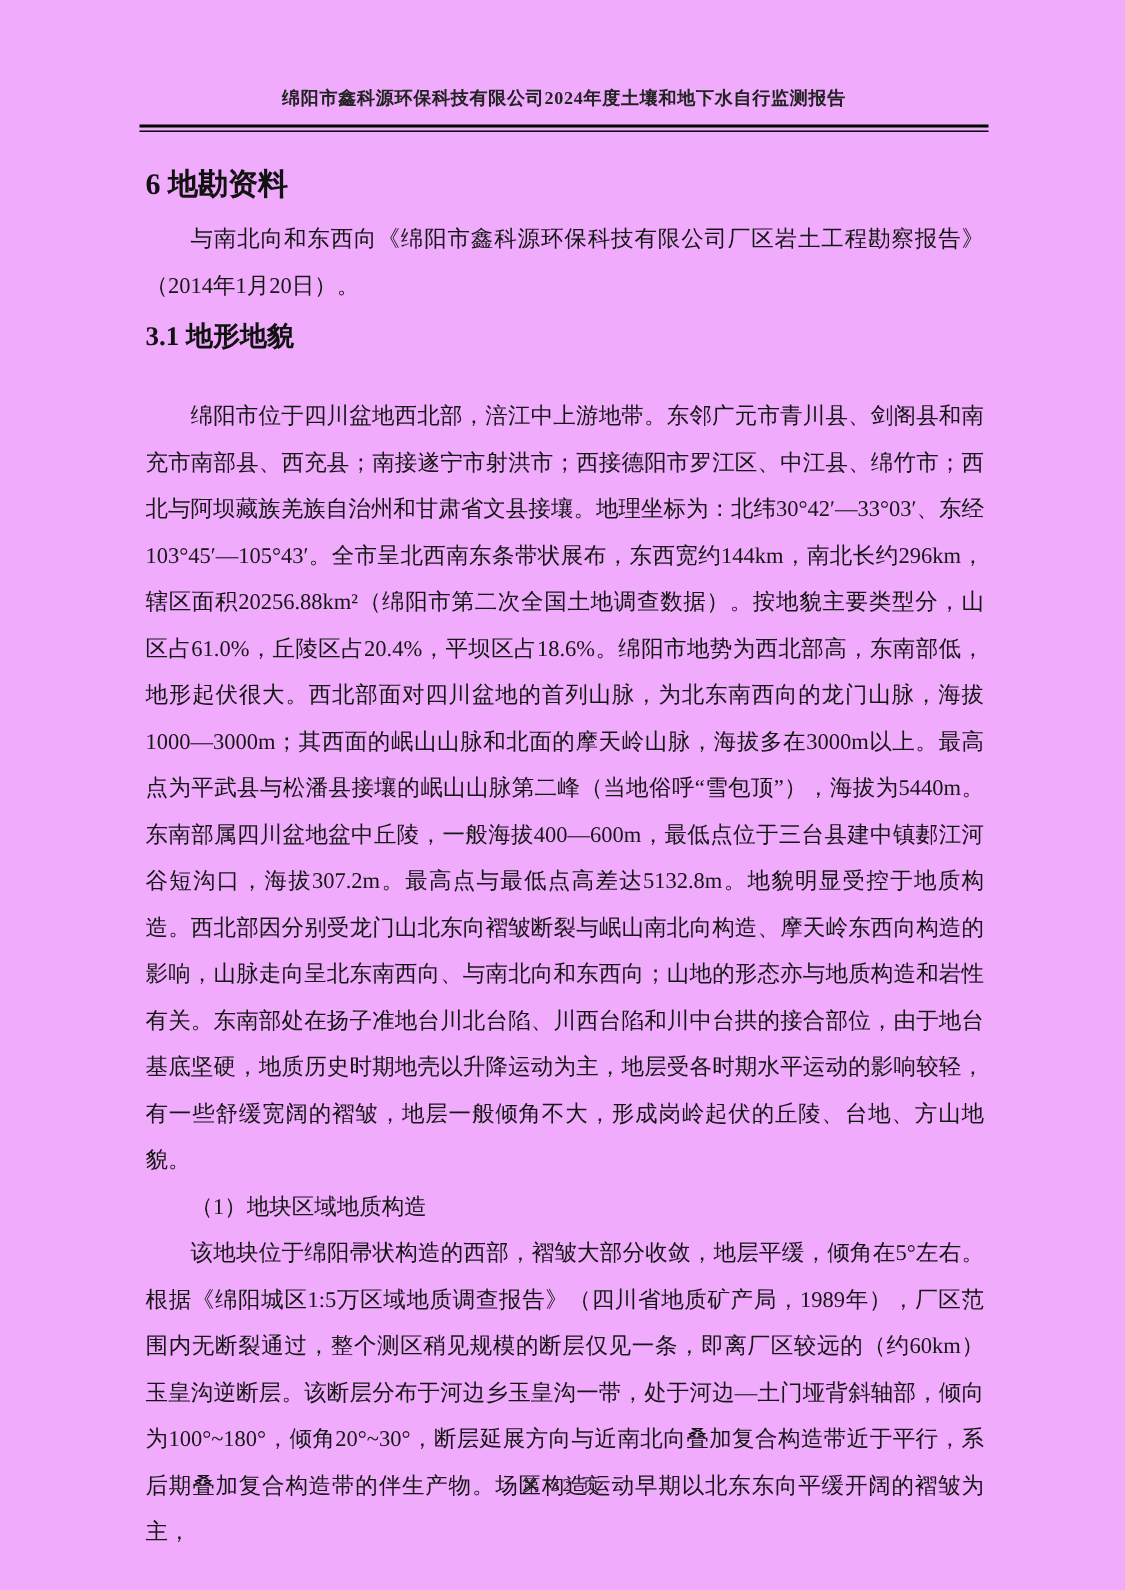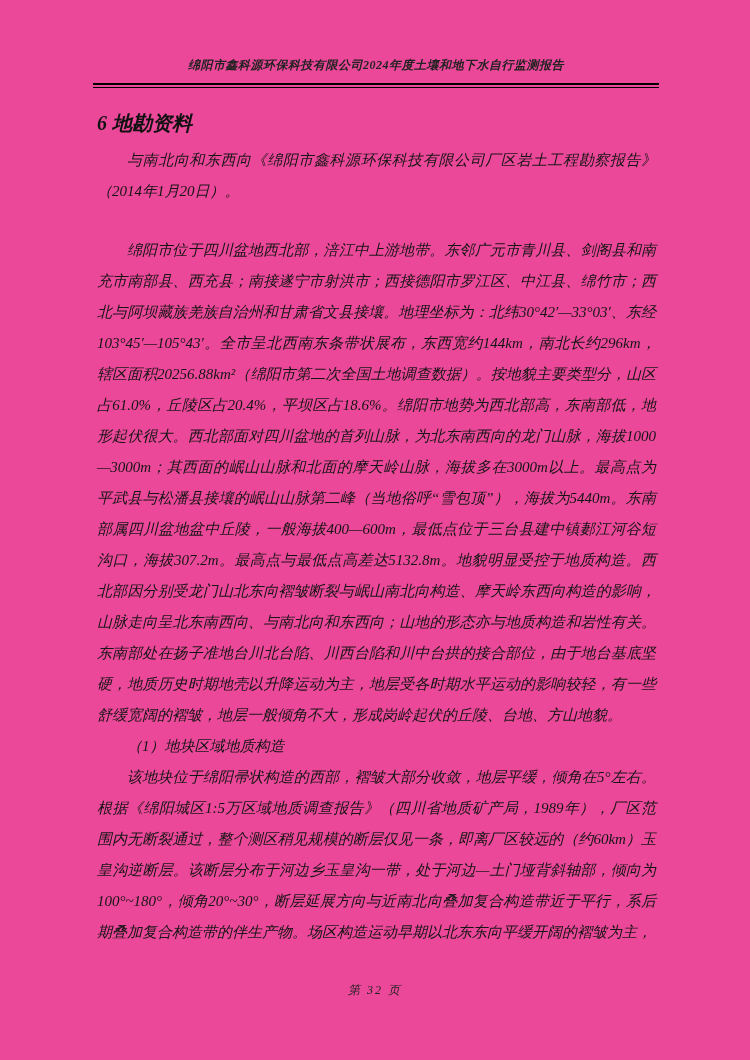--- a/index.html
+++ b/index.html
@@ -6,23 +6,22 @@
   html, body { background: #ffffff; }
   body {
     font-family: "Liberation Serif", "DejaVu Serif", serif;
     color: #1a1a1a;
   }
   .page {
     position: relative;
     width: 750px;
     height: 1060px;
     margin: 0 auto;
-    background: #ec4899;
+    background: #f0abfc;
     overflow: hidden;
-    font-style: italic;
   }
   
   .page-header {
     padding-top: 57px;
     margin: 0 91px 0 93px;
   }
   .header-title {
     text-align: center;
     font-size: 12px;
     line-height: 17px;
@@ -87,20 +86,21 @@
       <div class="rule-thin"></div>
     </div>
   </div>
 
   <div class="content">
 
     <div class="heading-1">6 地勘资料</div>
 
     <p class="para para-intro">与南北向和东西向《绵阳市鑫科源环保科技有限公司厂区岩土工程勘察报告》（2014年1月20日）。</p>
 
+    <div class="heading-2">3.1 地形地貌</div>
 
     <p class="para para-body">绵阳市位于四川盆地西北部，涪江中上游地带。东邻广元市青川县、剑阁县和南充市南部县、西充县；南接遂宁市射洪市；西接德阳市罗江区、中江县、绵竹市；西北与阿坝藏族羌族自治州和甘肃省文县接壤。地理坐标为：北纬30°42′—33°03′、东经103°45′—105°43′。全市呈北西南东条带状展布，东西宽约144km，南北长约296km，辖区面积20256.88km²（绵阳市第二次全国土地调查数据）。按地貌主要类型分，山区占61.0%，丘陵区占20.4%，平坝区占18.6%。绵阳市地势为西北部高，东南部低，地形起伏很大。西北部面对四川盆地的首列山脉，为北东南西向的龙门山脉，海拔1000—3000m；其西面的岷山山脉和北面的摩天岭山脉，海拔多在3000m以上。最高点为平武县与松潘县接壤的岷山山脉第二峰（当地俗呼“雪包顶”），海拔为5440m。东南部属四川盆地盆中丘陵，一般海拔400—600m，最低点位于三台县建中镇郪江河谷短沟口，海拔307.2m。最高点与最低点高差达5132.8m。地貌明显受控于地质构造。西北部因分别受龙门山北东向褶皱断裂与岷山南北向构造、摩天岭东西向构造的影响，山脉走向呈北东南西向、与南北向和东西向；山地的形态亦与地质构造和岩性有关。东南部处在扬子准地台川北台陷、川西台陷和川中台拱的接合部位，由于地台基底坚硬，地质历史时期地壳以升降运动为主，地层受各时期水平运动的影响较轻，有一些舒缓宽阔的褶皱，地层一般倾角不大，形成岗岭起伏的丘陵、台地、方山地貌。</p>
 
     <p class="para para-sub">（1）地块区域地质构造</p>
 
     <p class="para para-sub">该地块位于绵阳帚状构造的西部，褶皱大部分收敛，地层平缓，倾角在5°左右。根据《绵阳城区1:5万区域地质调查报告》（四川省地质矿产局，1989年），厂区范围内无断裂通过，整个测区稍见规模的断层仅见一条，即离厂区较远的（约60km）玉皇沟逆断层。该断层分布于河边乡玉皇沟一带，处于河边—土门垭背斜轴部，倾向为100°~180°，倾角20°~30°，断层延展方向与近南北向叠加复合构造带近于平行，系后期叠加复合构造带的伴生产物。场区构造运动早期以北东东向平缓开阔的褶皱为主，</p>
 
   </div>
 
   <div class="page-footer">第 32 页</div>

